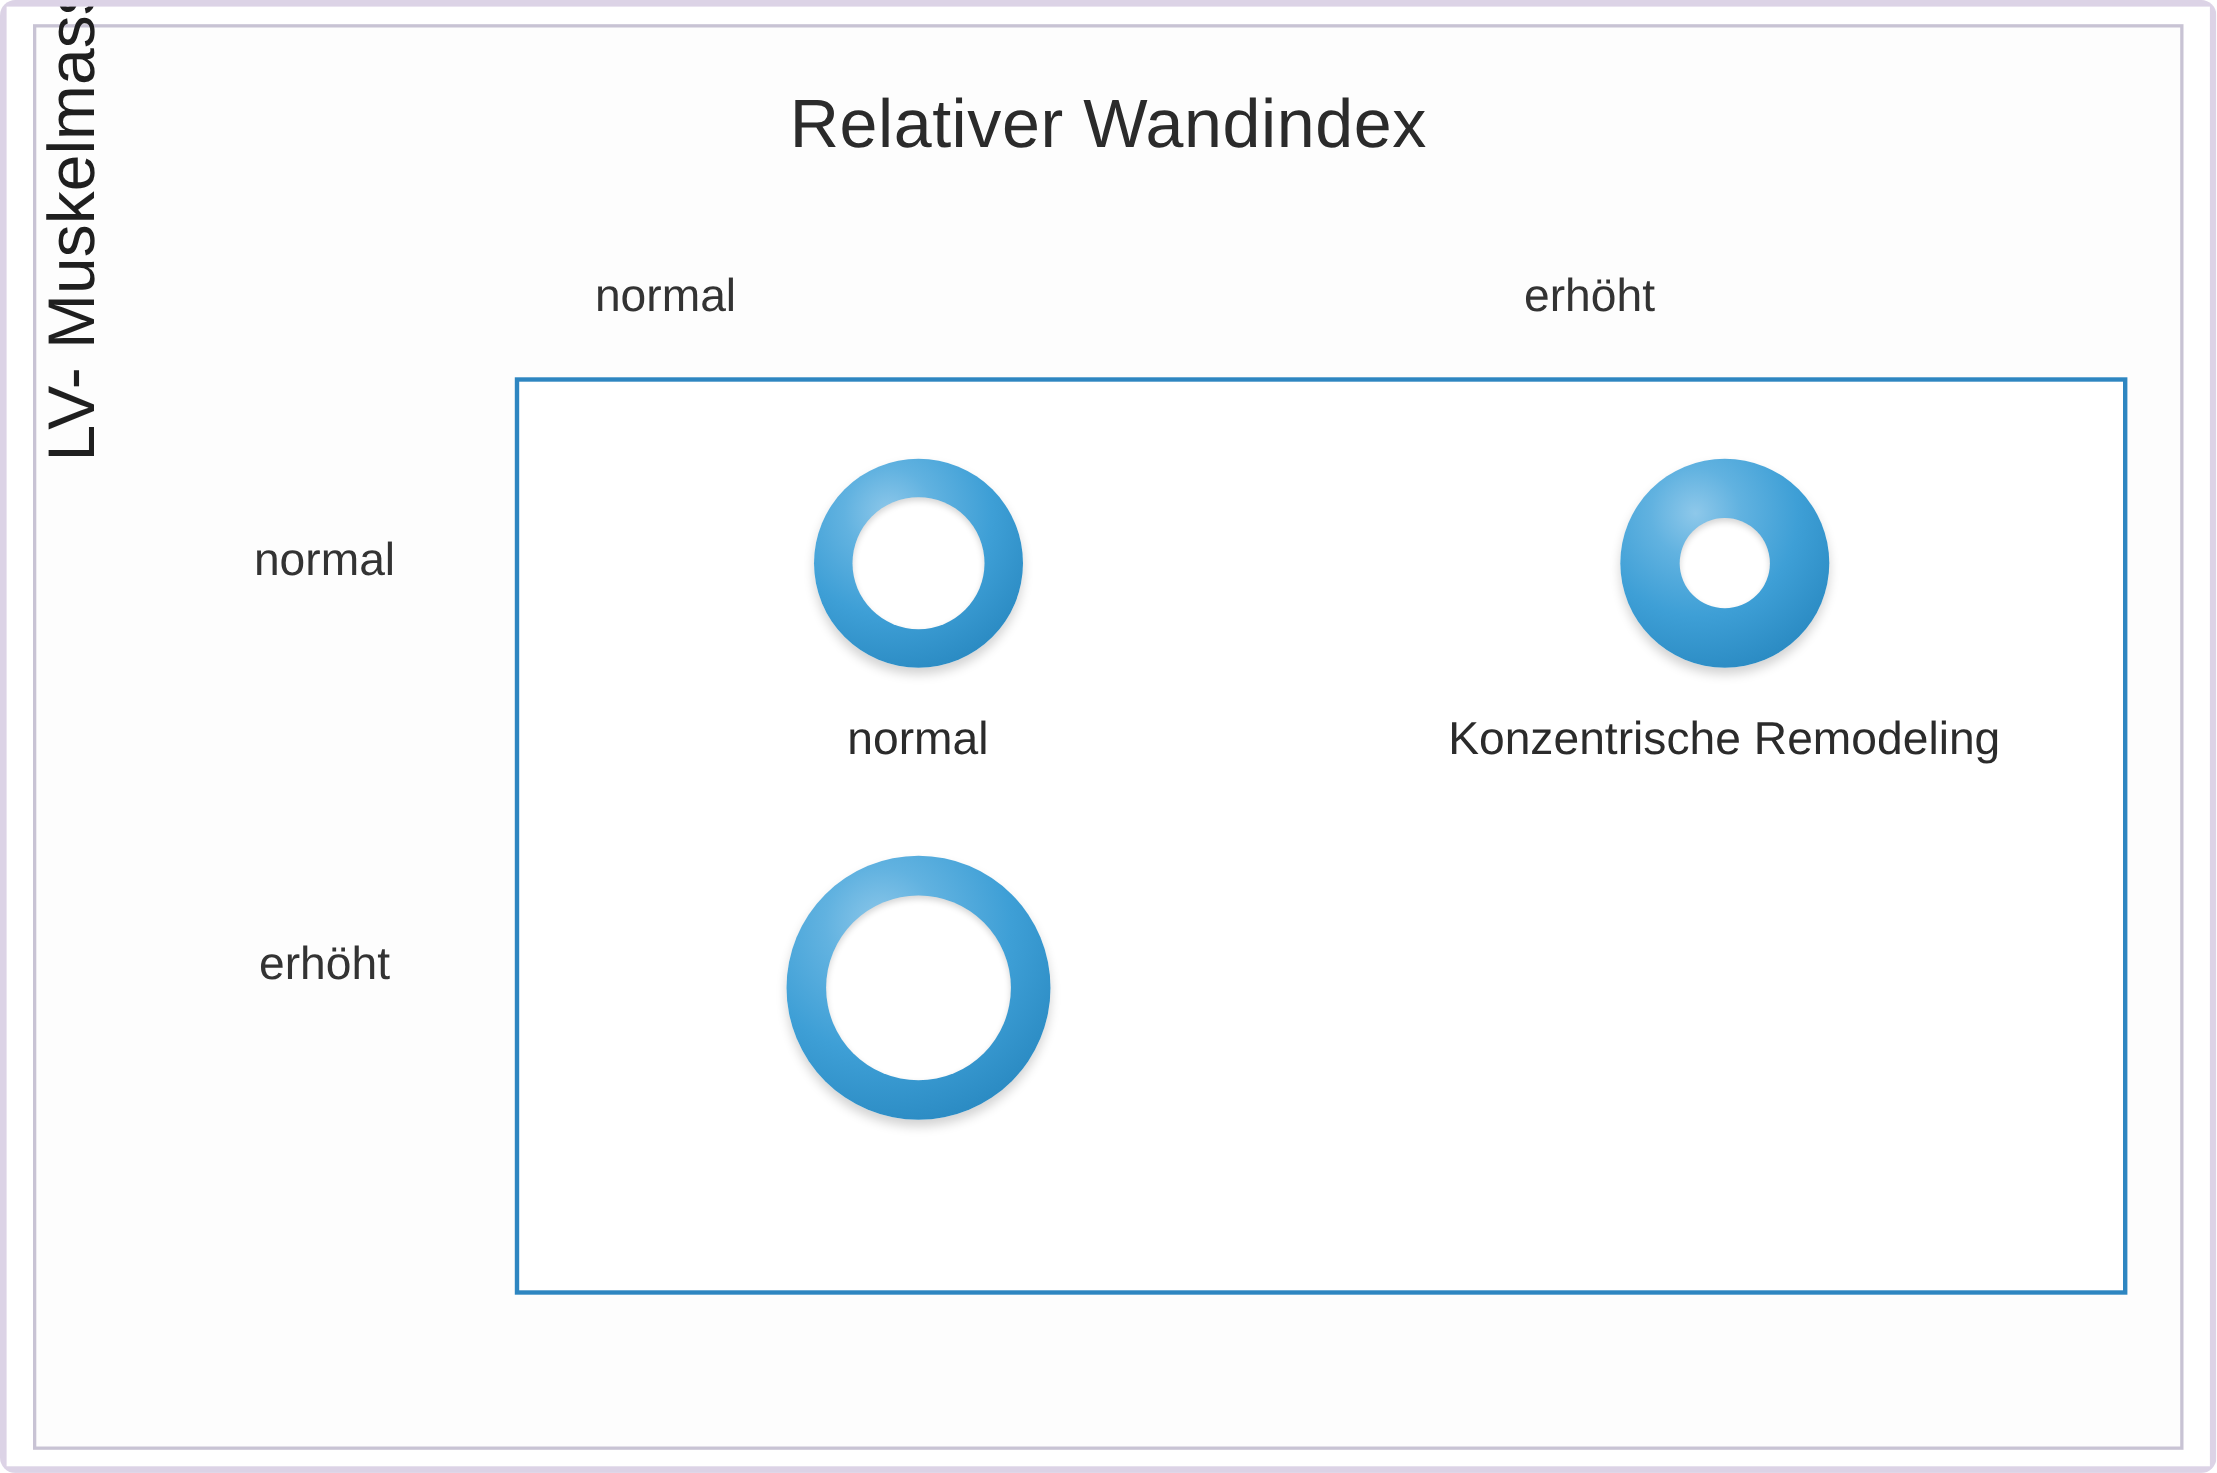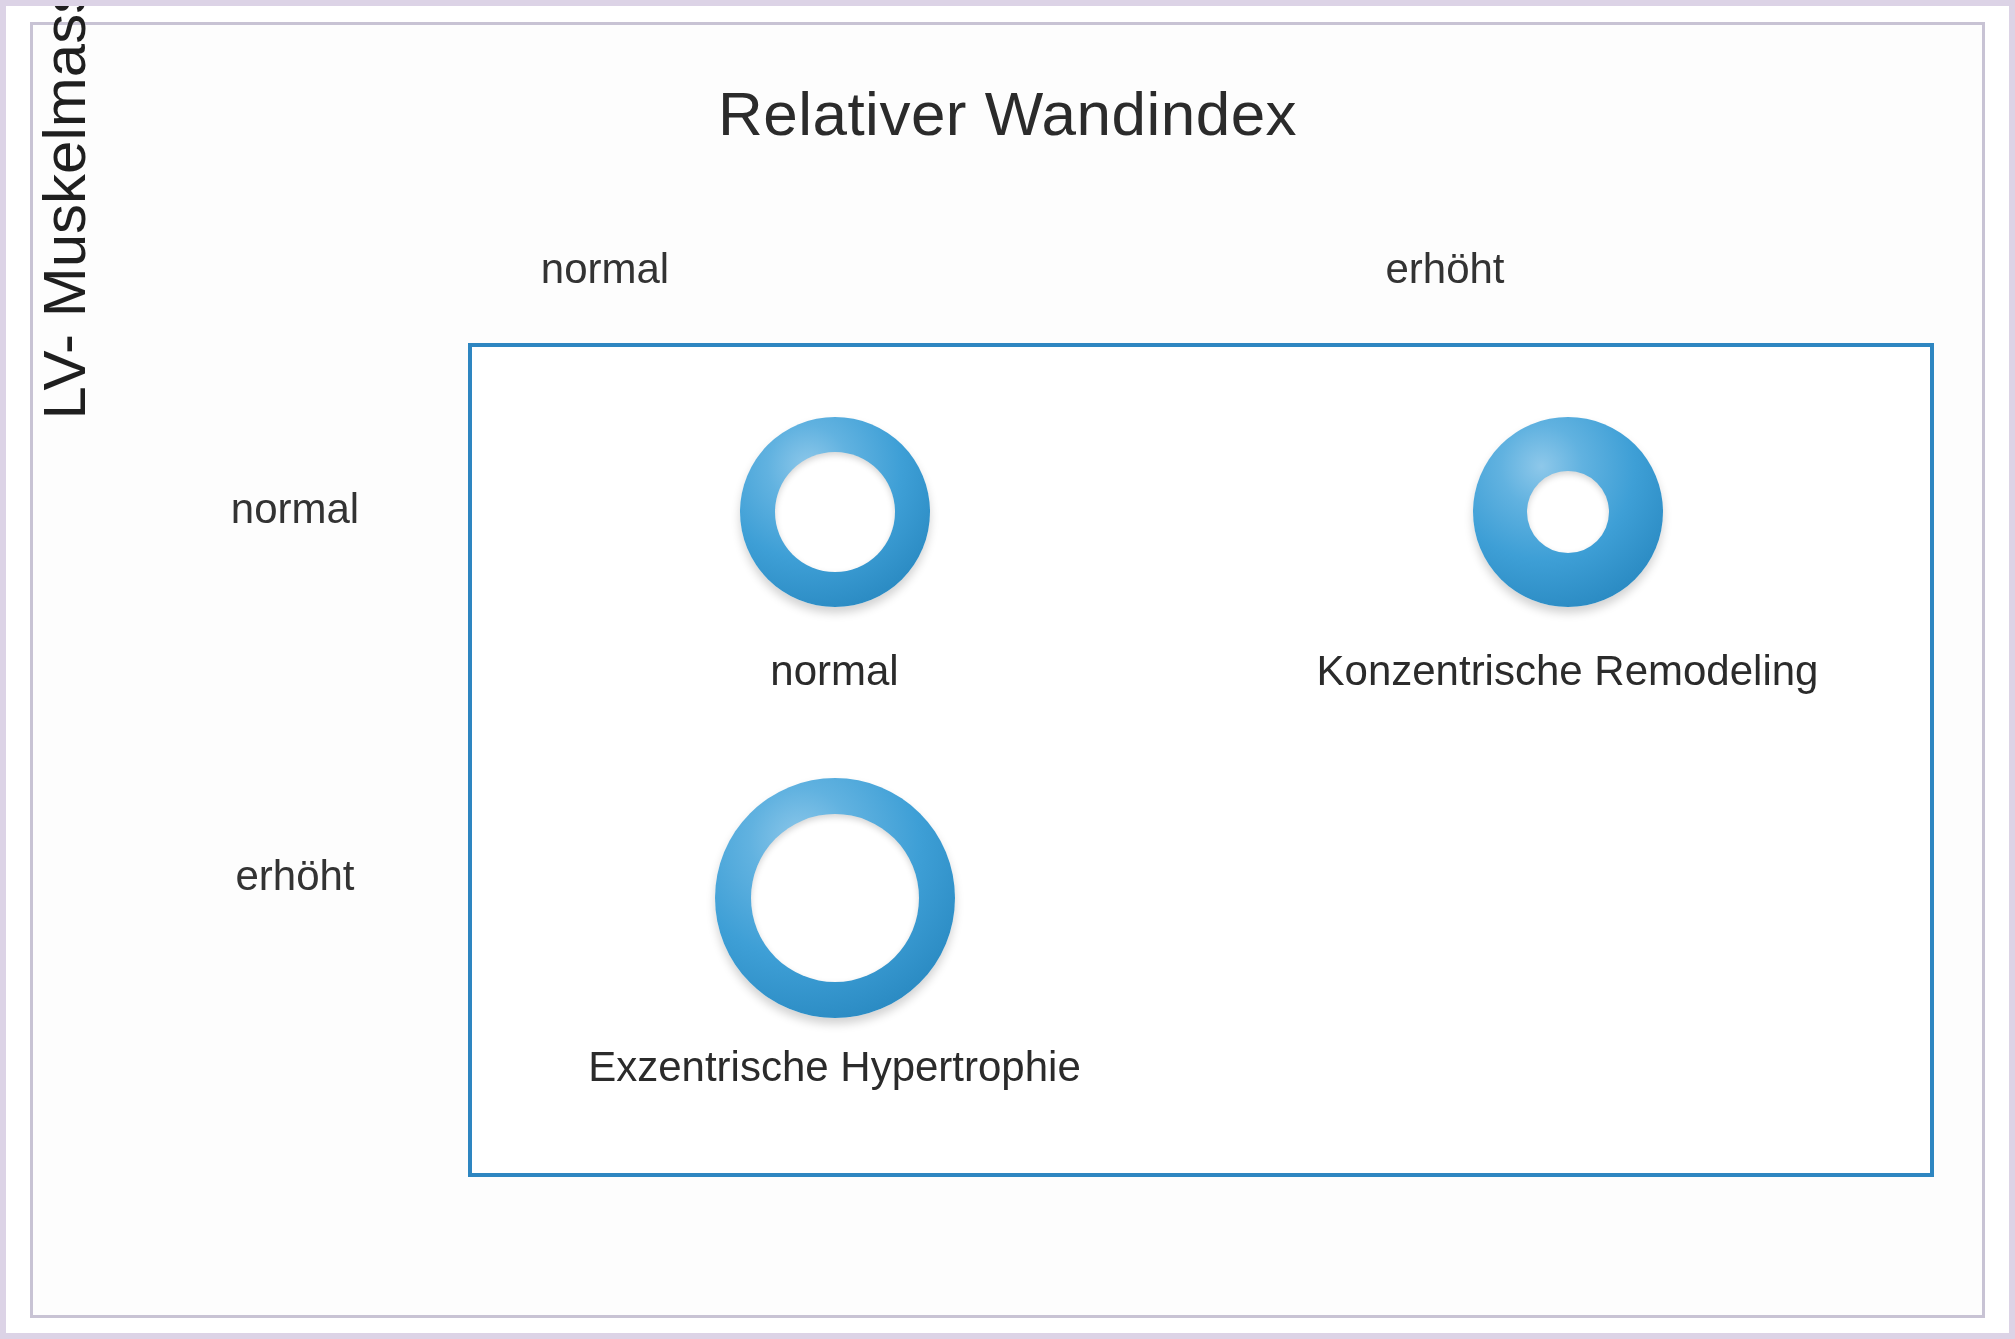--- a/index.html
+++ b/index.html
@@ -13,20 +13,21 @@
   }
 
   
   #figure-root {
     position: relative;
     width: 2015px;
     height: 1339px;
     background: #ffffff;
     box-sizing: border-box;
     overflow: hidden;
+    border-radius: 14px;
   }
   .outer-border {
     position: absolute;
     left: 0; top: 0;
     width: 2015px;
     height: 1339px;
     box-sizing: border-box;
     border: 6px solid #dcd3e6;
     pointer-events: none;
   }
@@ -202,18 +203,17 @@
     </div>
     <div class="cell-label">Konzentrische Remodeling</div>
   </div>
 
   <div class="cell r1c0">
     <div class="ring-wrap">
       <div class="ring" style="width: 240px; height: 240px;">
         <div class="lumen" style="width: 168px; height: 168px;"></div>
       </div>
     </div>
-    <div class="cell-label">Exzentrische Hypertrophie</div>
   </div>
 
 
   <div class="outer-border"></div>
 </div>
 
 </body></html>

